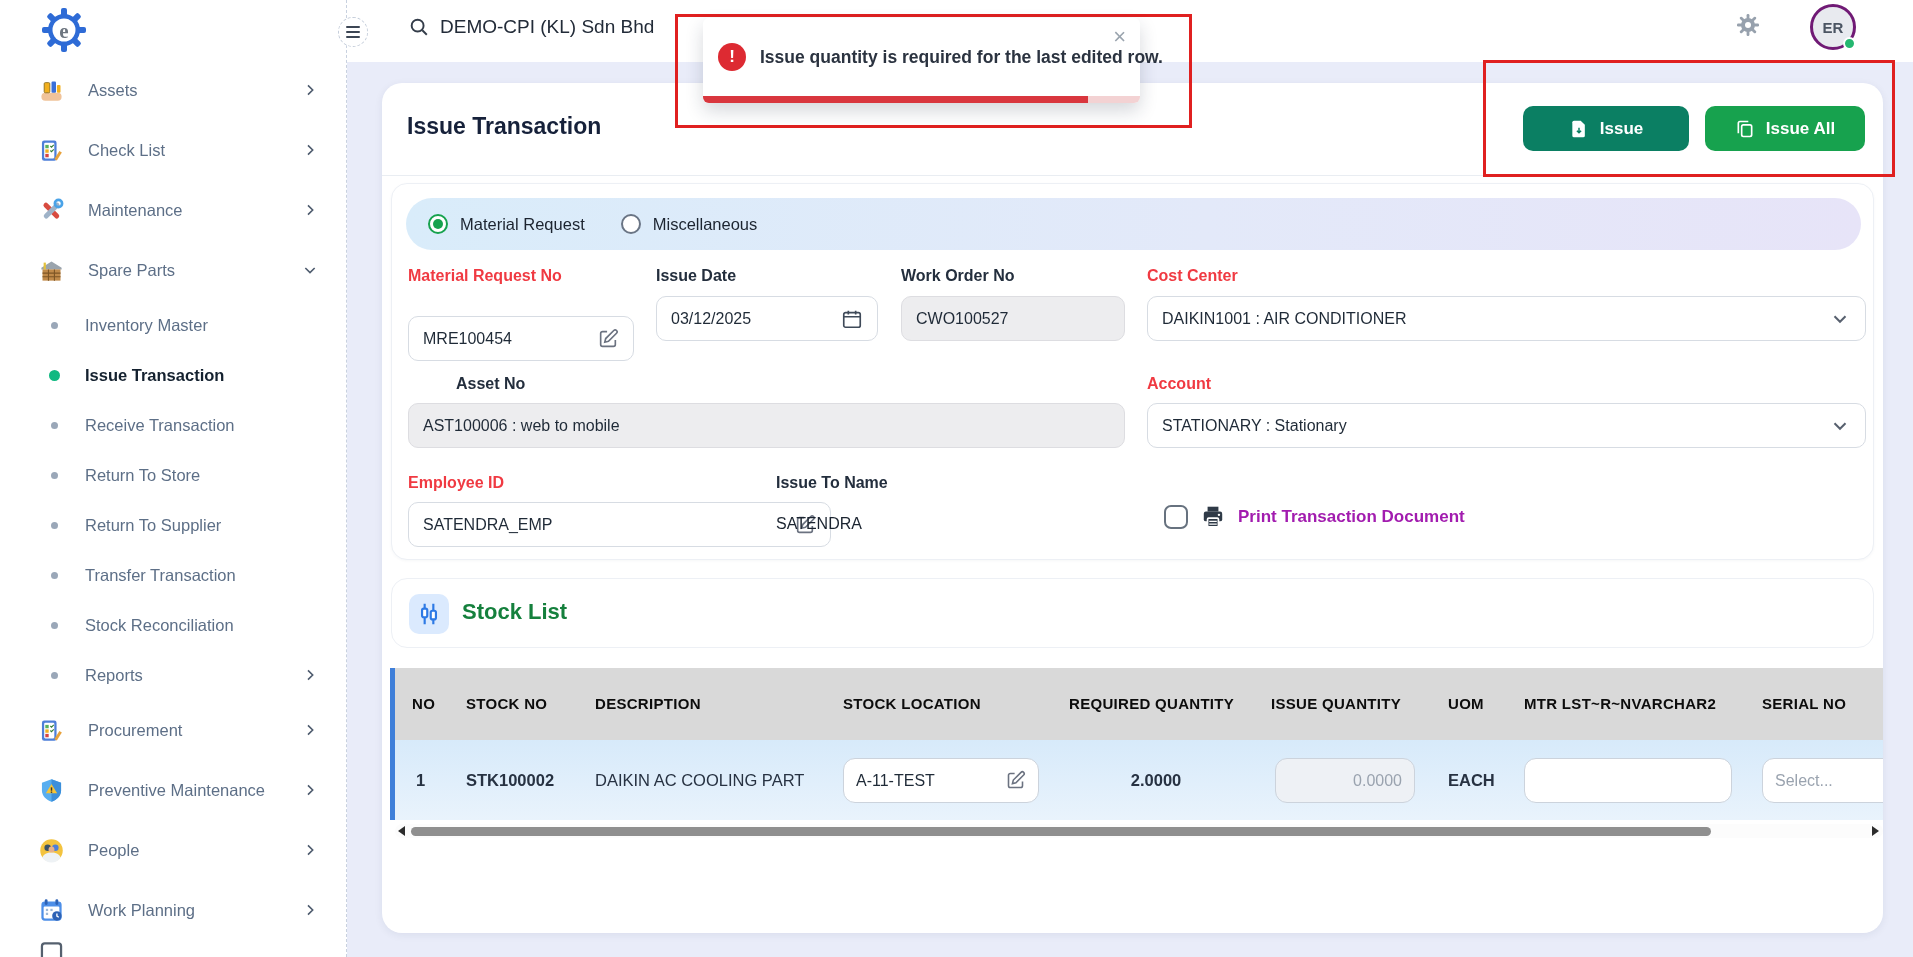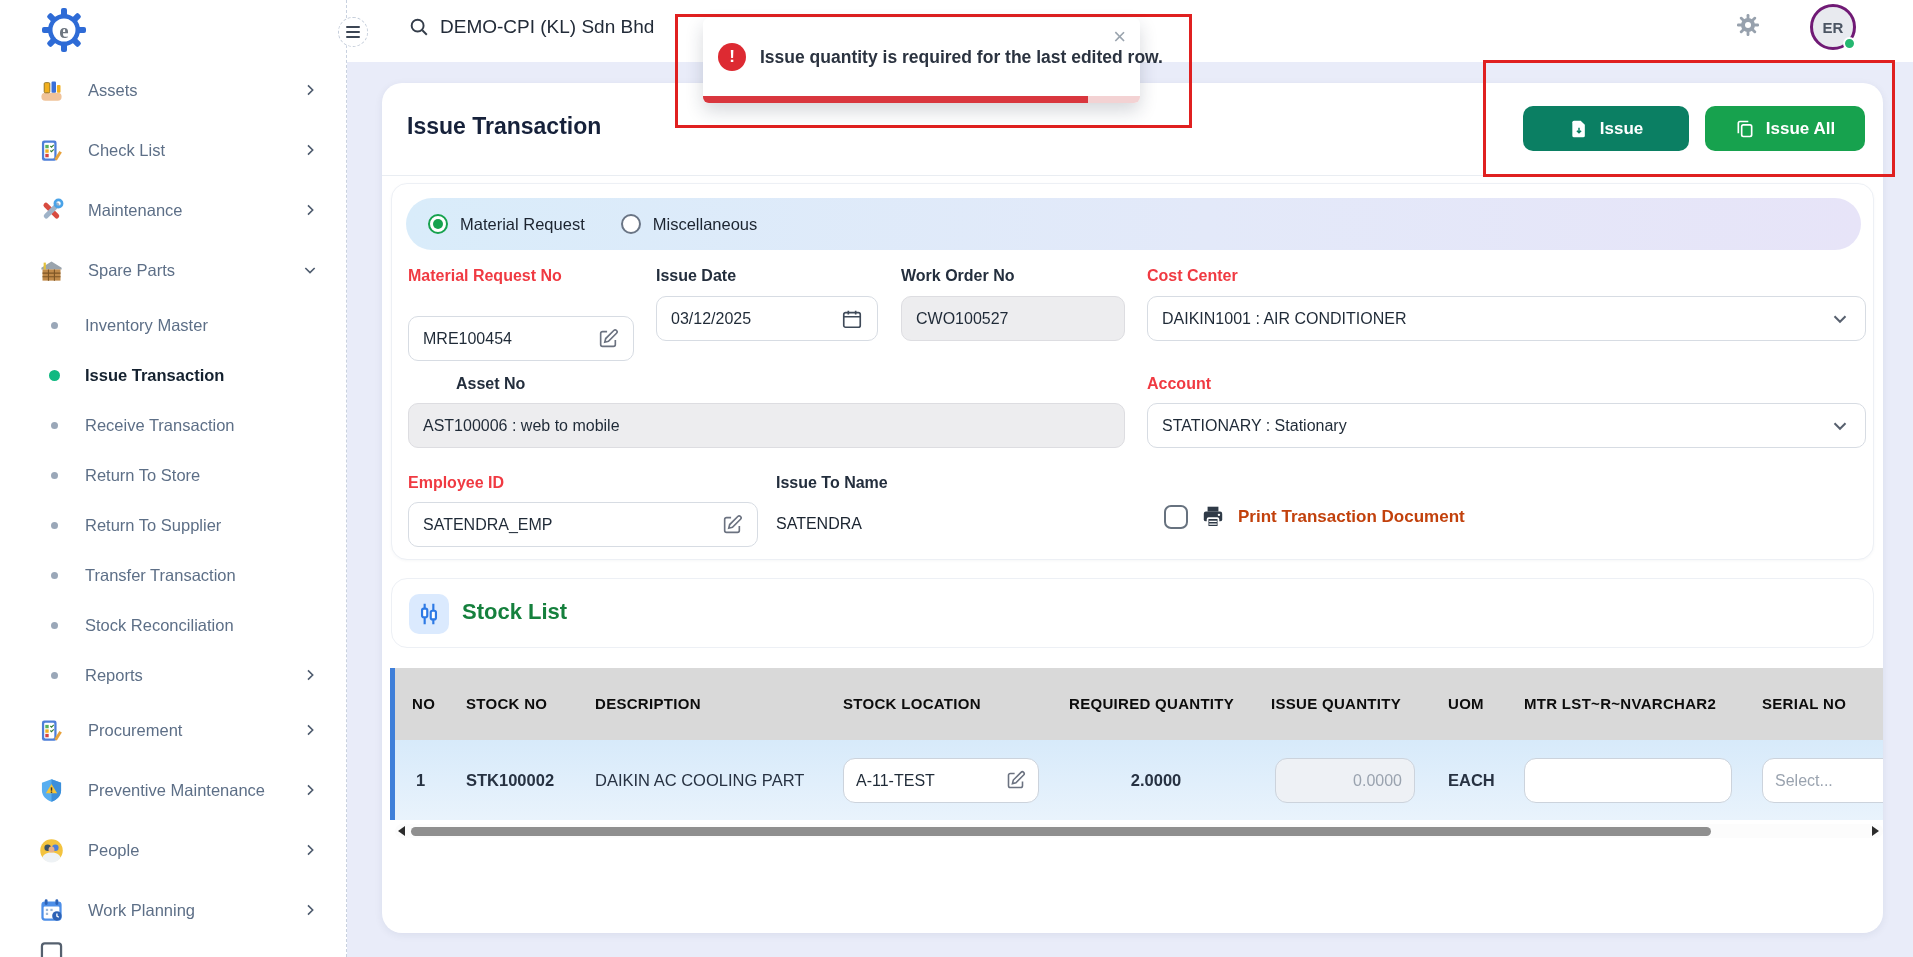--- a/index.html
+++ b/index.html
@@ -51,21 +51,21 @@
   .lbl { position:absolute; font-size:16px; font-weight:700; color:#232e3d; white-space:nowrap; }
   .lbl.req { color:#f03a42; }
   .fld { position:absolute; height:45px; border:1px solid #d7dce3; border-radius:10px; background:#fff; display:flex; align-items:center; padding:0 14px; font-size:16px; color:#1f2a37; }
   .fld input { border:none; outline:none; background:transparent; width:100%; font-family:"Liberation Sans",sans-serif; font-size:16px; color:#1f2a37; }
   .fld.disabled { background:#ededef; border-color:#dddde1; }
   .fld .tail { margin-left:auto; width:22px; height:22px; flex:0 0 auto; }
   .select-val { flex:1; white-space:nowrap; overflow:hidden; }
   .plain-val { position:absolute; font-size:16px; color:#1b2430; }
   .print-group { position:absolute; display:flex; align-items:center; gap:12px; }
   .checkbox { width:24px; height:24px; border:2px solid #67727f; border-radius:7px; background:#fff; cursor:pointer; flex:0 0 auto; }
-  .print-lbl { font-size:17px; font-weight:700; color:#c2410c; }
+  .print-lbl { font-size:17px; font-weight:700; color:#a21caf; }
 
   
   .stock-panel { position:absolute; left:9px; top:495px; width:1483px; height:70px; border:1px solid #edf0f5; border-radius:16px; background:#fff; }
   .stock-ico-box { position:absolute; left:17px; top:15px; width:40px; height:40px; border-radius:10px; background:#dbeafe; display:flex; align-items:center; justify-content:center; }
   .stock-title { position:absolute; left:70px; top:20px; font-size:22px; font-weight:700; color:#15803d; }
 
   
   .tbl { position:absolute; left:8px; top:585px; width:1493px; height:170px; }
   .tbl-stripe { position:absolute; left:0; top:0; width:5px; height:152px; background:#3f7fd9; z-index:2; }
   .tbl-head { position:absolute; left:5px; top:0; width:1488px; height:72px; background:#d9d9d9; }
@@ -408,21 +408,21 @@
         <span class="tail">
           <svg viewBox="0 0 24 24" fill="none" stroke="#57606e" stroke-width="2.2">
               <path d="m6 9 6 6 6-6"></path>
             </svg>
         </span>
       </div>
 
       <span class="lbl req" style="left:16px; top:290px;">Employee ID</span>
       <span class="lbl" style="left:384px; top:290px;">Issue To Name</span>
 
-      <div class="fld" style="left:16px; top:318px; width:350px;">
+      <div class="fld" style="left:16px; top:318px; width:423px;">
         <input value="SATENDRA_EMP" style="">
         <span class="tail">
           <svg viewBox="0 0 24 24" fill="none" stroke="#6b7280" stroke-width="1.8">
               <path d="M11 4H6a2 2 0 0 0-2 2v12a2 2 0 0 0 2 2h12a2 2 0 0 0 2-2v-5"></path>
               <path d="M18.3 2.7a2.1 2.1 0 0 1 3 3L12.5 14.5 8.5 15.5l1-4z"></path>
             </svg>
         </span>
       </div>
       <span class="plain-val" style="left:384px; top:331px;">SATENDRA</span>
 

